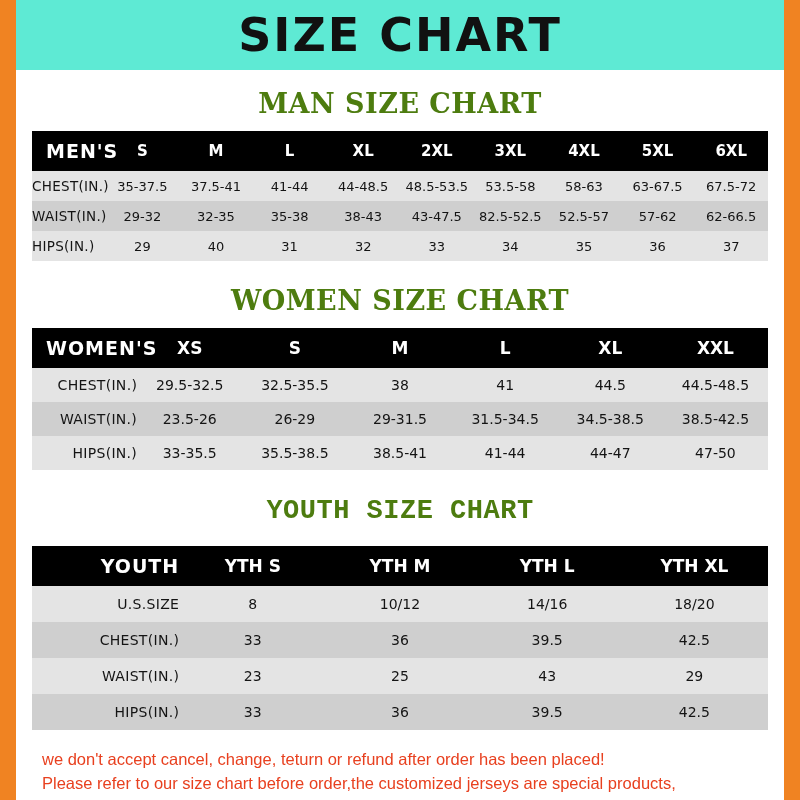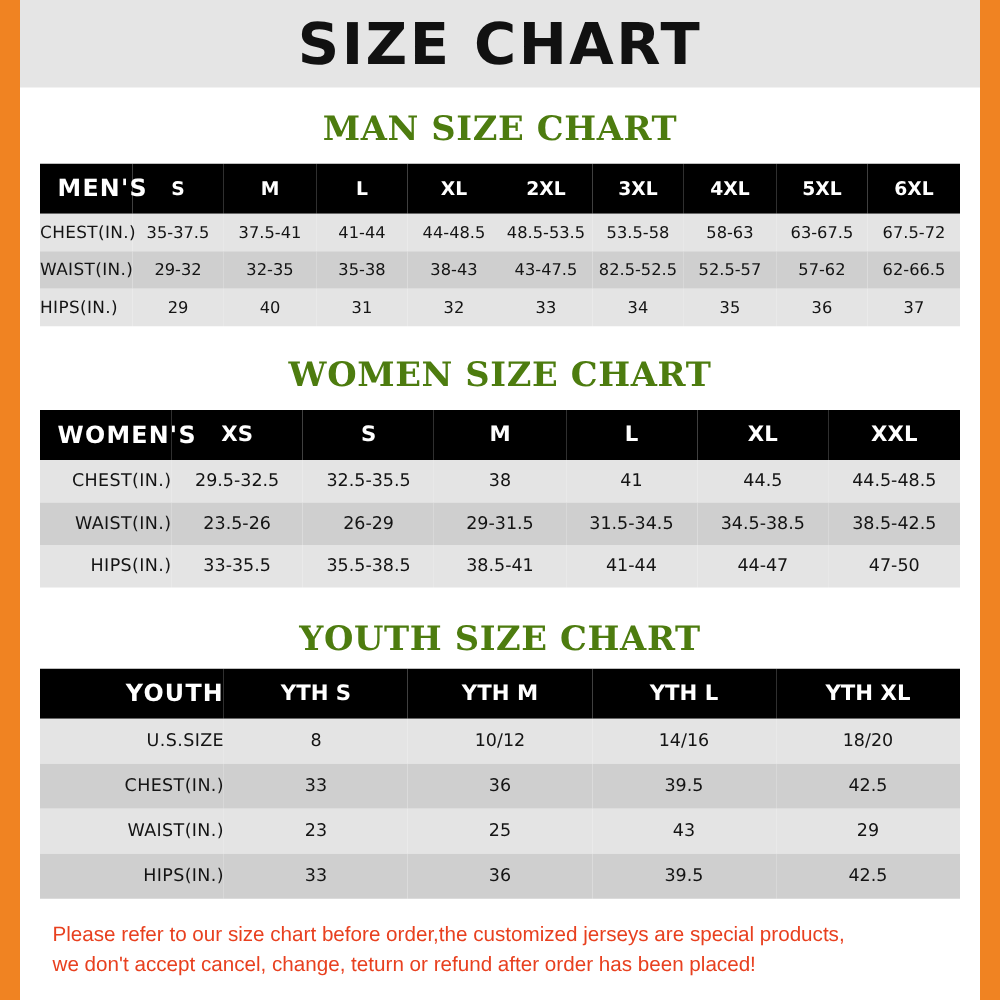--- a/index.html
+++ b/index.html
@@ -17,21 +17,21 @@
     position: relative;
     width: 800px;
     height: 800px;
     box-sizing: border-box;
     border-left: 16px solid #f08322;
     border-right: 16px solid #f08322;
     background: #ffffff;
   }
   .banner {
     height: 70px;
-    background: #e5e5e5;
+    background: #5eead4;
     display: flex;
     align-items: center;
     justify-content: center;
   }
   .banner-title {
     font-family: "DejaVu Sans", sans-serif;
     font-weight: bold;
     font-size: 46px;
     letter-spacing: 2px;
     color: #111111;
@@ -43,21 +43,21 @@
   .section-title {
     text-align: center;
     font-family: "DejaVu Serif", serif;
     font-weight: bold;
     font-size: 27px;
     color: #4d7c0f;
     letter-spacing: 0.5px;
   }
   .t-man { margin: 18px 0 12px; }
   .t-women { margin: 24px 0 12px; }
-  .t-youth { margin: 26px 0 8px; }
+  .t-youth { margin: 26px 0 20px; font-family: Liberation Mono, monospace; }
 
   table.size-table {
     width: 100%;
     border-collapse: collapse;
     table-layout: fixed;
   }
   table.size-table th,
   table.size-table td {
     text-align: center;
     font-family: "DejaVu Sans", sans-serif;
@@ -270,18 +270,18 @@
           <td class="row-label">HIPS(IN.)</td>
           <td>33</td>
           <td>36</td>
           <td>39.5</td>
           <td>42.5</td>
         </tr>
       </tbody>
     </table>
 
     <div class="note">
+      <div>we don't accept cancel, change, teturn or refund after order has been placed!</div>
       <div>Please refer to our size chart before order,the customized jerseys are special products,</div>
-      <div>we don't accept cancel, change, teturn or refund after order has been placed!</div>
     </div>
 
   </div>
 </div>
 
 </body></html>

